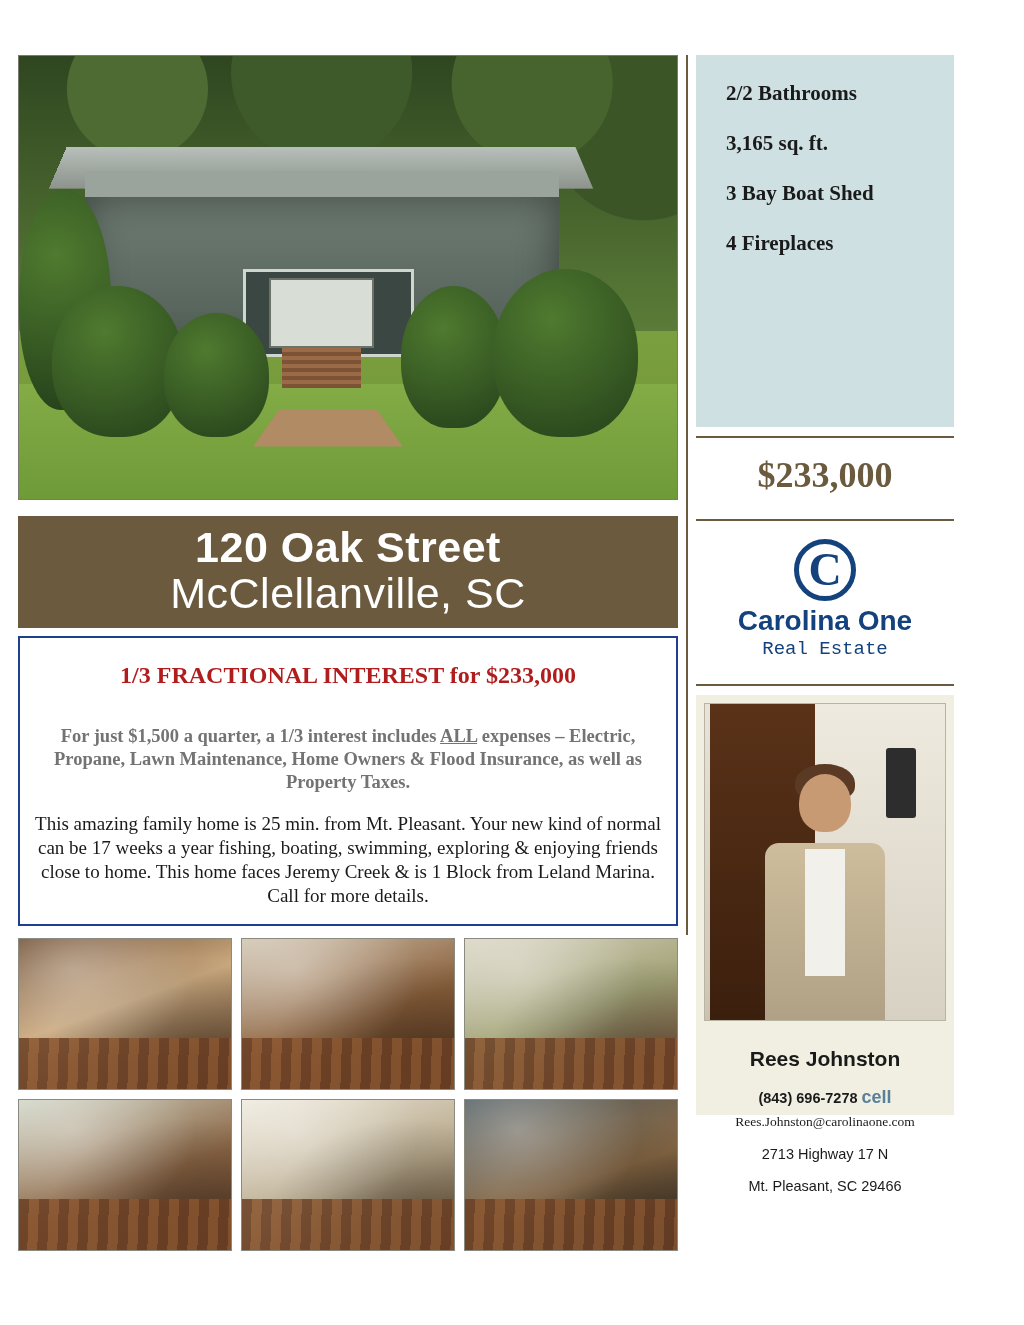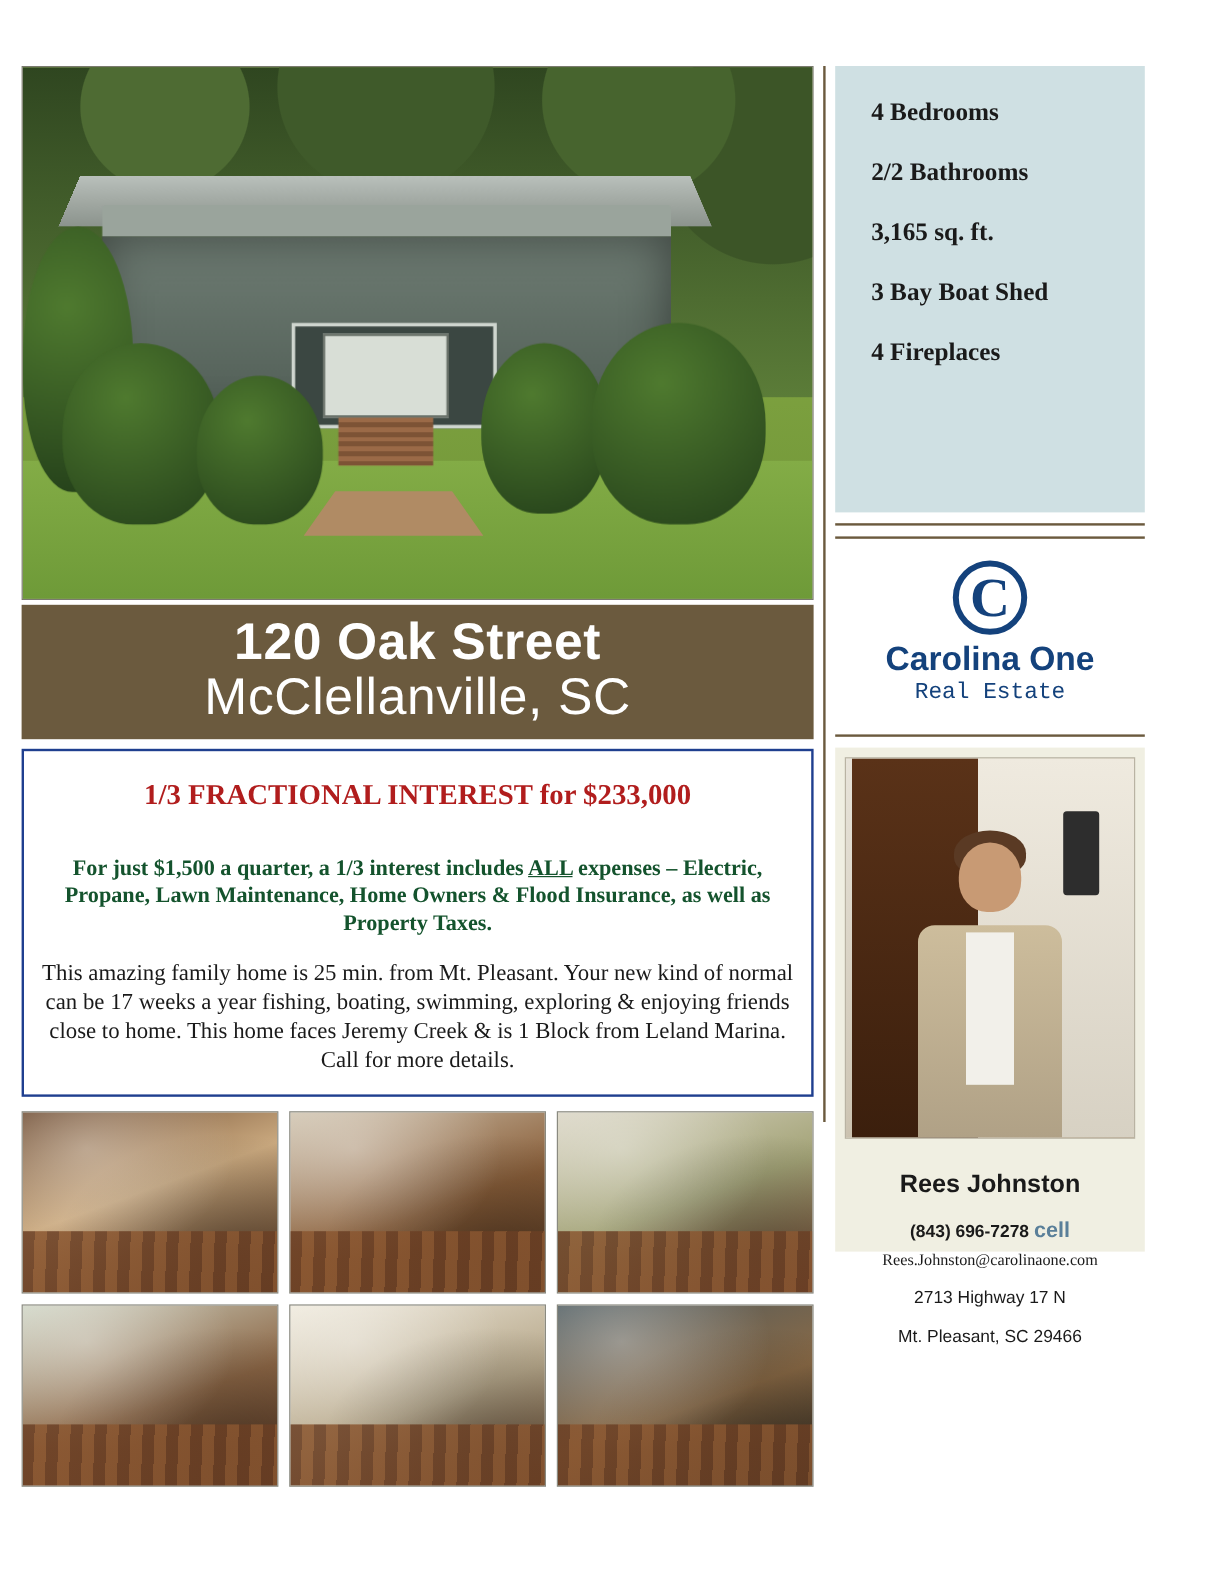--- a/index.html
+++ b/index.html
@@ -86,21 +86,21 @@
   .sb3 { left: 58%; top: 52%; width: 16%; height: 32%; }
   .sb4 { left: 72%; top: 48%; width: 22%; height: 38%; }
   .sb5 { left: 0%;  top: 30%; width: 14%; height: 50%; }
 
   .address-band {
     width: 660px;
     background: #6b5a3e;
     color: #ffffff;
     text-align: center;
     padding: 8px 0 12px 0;
-    margin-top: 4px;
+    margin-top: 16px;
   }
   .address-band .line1 {
     font-family: "Liberation Sans", sans-serif;
     font-weight: bold;
     font-size: 43px;
     line-height: 46px;
     letter-spacing: .5px;
   }
   .address-band .line2 {
     font-family: "Liberation Sans", sans-serif;
@@ -119,21 +119,21 @@
   }
   .desc-head {
     text-align: center;
     color: #b11d1d;
     font-weight: bold;
     font-size: 24px;
     margin-bottom: 14px;
   }
   .desc-sub {
     text-align: center;
-    color: #14532d;
+    color: #737373;
     font-weight: bold;
     font-size: 18.5px;
     line-height: 23px;
     margin-top: 36px;
   }
   .desc-sub u { text-decoration: underline; }
   .desc-body {
     text-align: center;
     color: #1a1a1a;
     font-size: 19px;
@@ -372,28 +372,28 @@
           <div class="glare"></div>
           <div class="floor"></div>
           <div class="stamp"></div>
         </div>
     </div>
   </div>
 
   <div class="right-col">
 
     <div class="facts-box">
-      <div class="fact">4 Bedrooms</div>
       <div class="fact">2/2 Bathrooms</div>
       <div class="fact">3,165 sq. ft.</div>
       <div class="fact">3 Bay Boat Shed</div>
       <div class="fact">4 Fireplaces</div>
     </div>
 
     <hr class="hr-brown">
+    <div class="price">$233,000</div>
     <hr class="hr-brown">
 
     <div class="logo-box">
       <div class="logo-c">C</div>
       <div class="logo-name">Carolina One</div>
       <div class="logo-sub">Real Estate</div>
     </div>
 
     <hr class="hr-brown">
 

